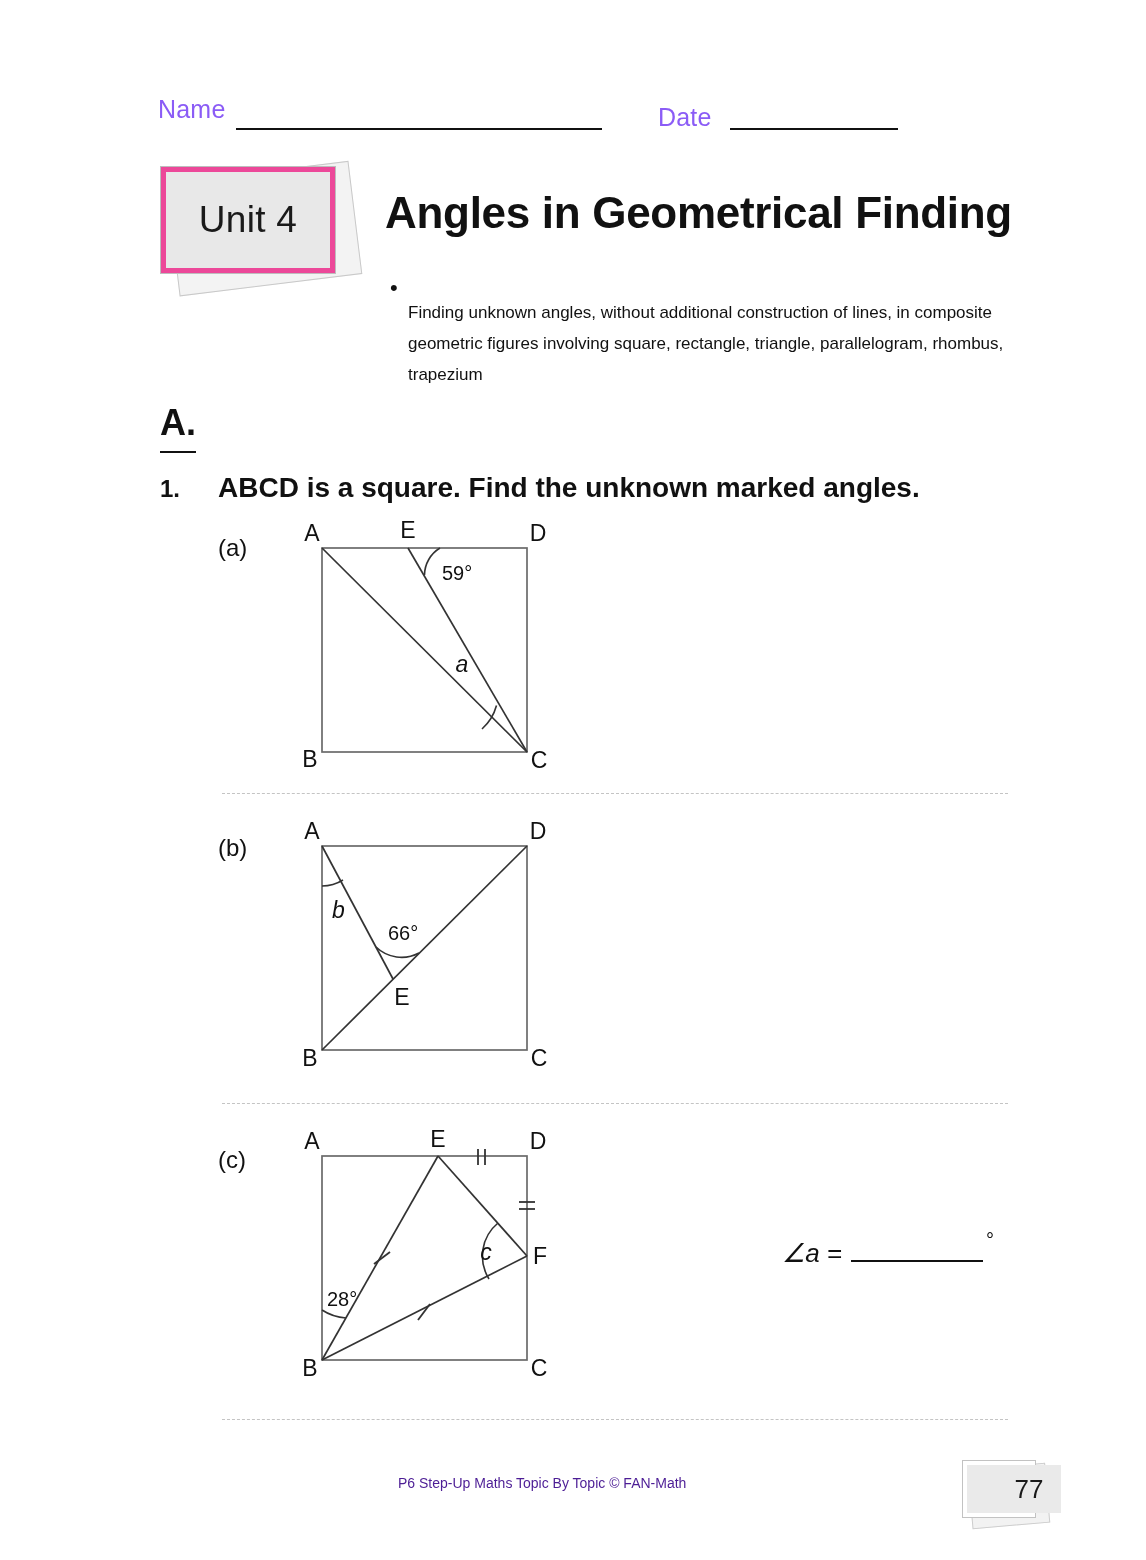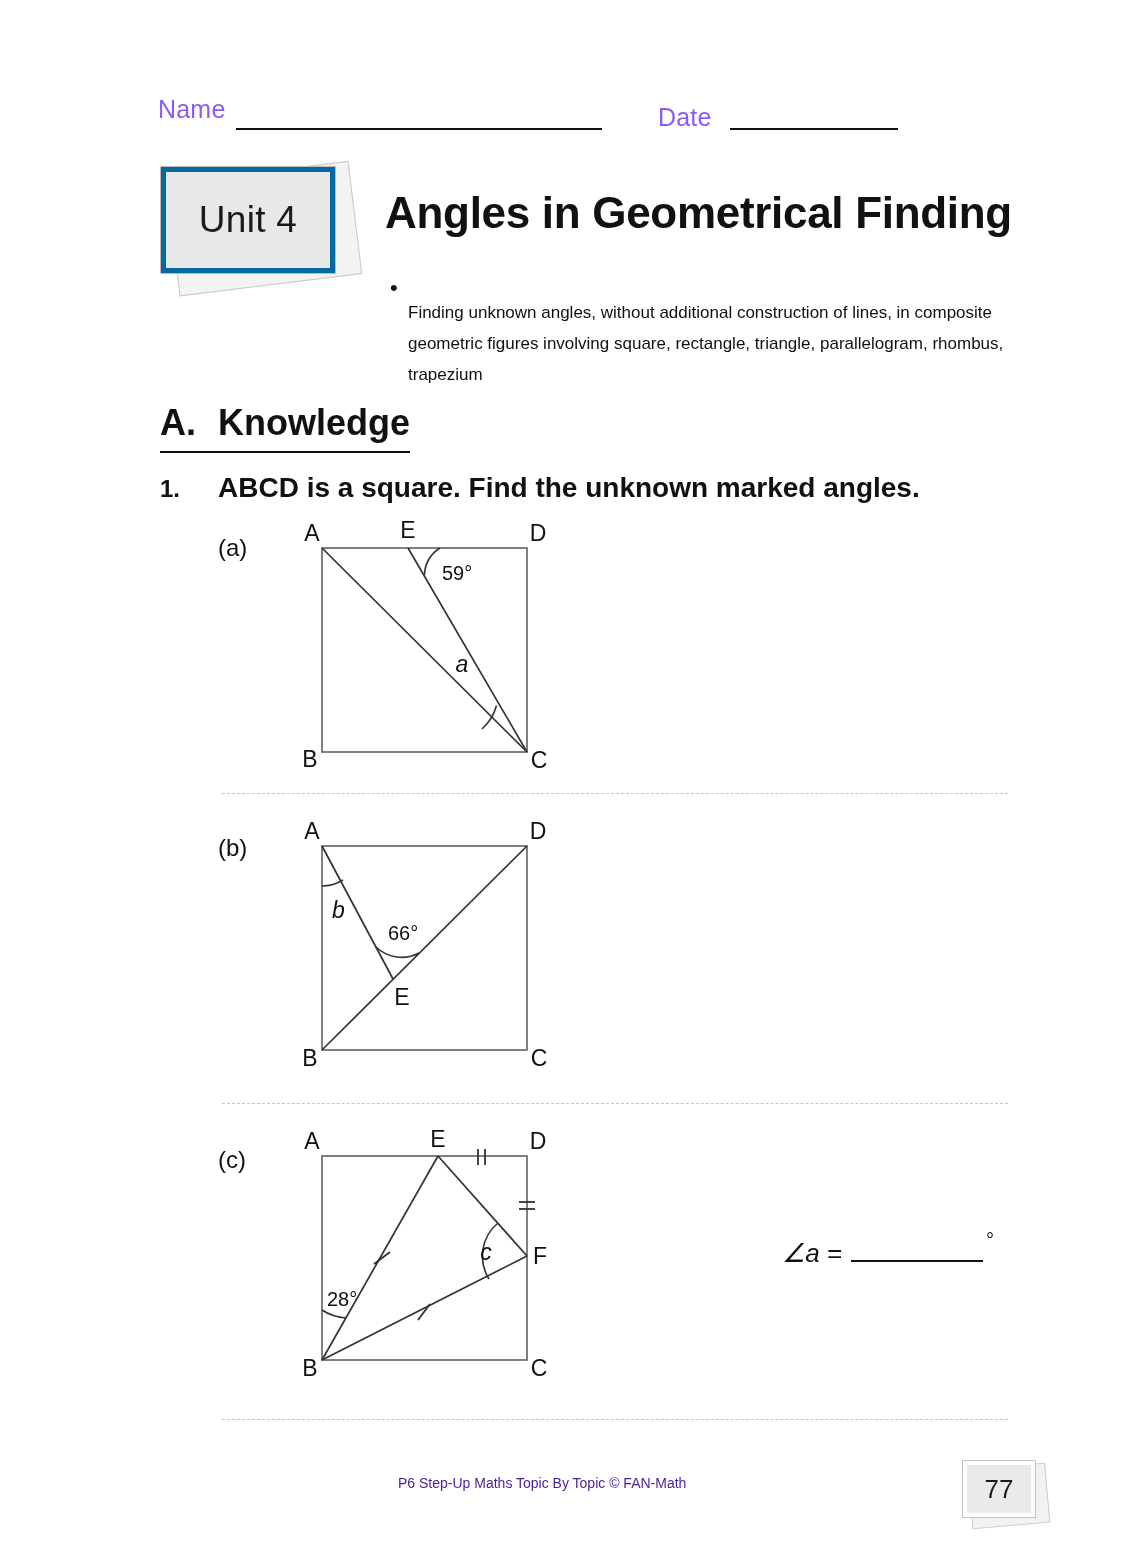--- a/index.html
+++ b/index.html
@@ -59,21 +59,21 @@
     border: 1px solid #c9c9c9;
     transform: rotate(-7deg);
     transform-origin: 20% 90%;
   }
   .unit-card {
     position: absolute;
     left: 0;
     top: 0;
     width: 176px;
     height: 108px;
-    background: #0369a1;
+    background: #ec4899;
     border: 1px solid #bdbdbd;
     padding: 5px;
     box-sizing: border-box;
   }
   .unit-inner {
     width: 100%;
     height: 100%;
     background: #e8e8e8;
     display: flex;
     align-items: center;
@@ -263,20 +263,21 @@
     padding: 4px;
     box-sizing: border-box;
   }
   .page-inner {
     width: 100%;
     height: 100%;
     background: #eaeaea;
     display: flex;
     align-items: center;
     justify-content: center;
+    padding-left: 30px;
   }
   .page-num {
     font-size: 26px;
     color: #1a1a1a;
   }
 
   
   svg text {
     font-family: "Liberation Sans", sans-serif;
     fill: #111;
@@ -312,21 +313,20 @@
 
 <div class="objectives">
   <div class="obj-row">
     <span class="obj-bullet">•</span>
     <span class="obj-text">Finding unknown angles, without additional construction of lines, in composite geometric figures involving square, rectangle, triangle, parallelogram, rhombus, trapezium</span>
   </div>
 </div>
 
 <div class="section-head">
   <span class="section-letter">A.</span>
-  <span class="section-title">Knowledge</span>
 </div>
 
 <div class="question">
   <span class="q-num">1.</span>
   <span class="q-text">ABCD is a square. Find the unknown marked angles.</span>
 </div>
 
 <div class="part" id="part-a">
   <div class="part-label">(a)</div>
   <svg class="fig" width="330" height="270" viewBox="0 0 330 270">

